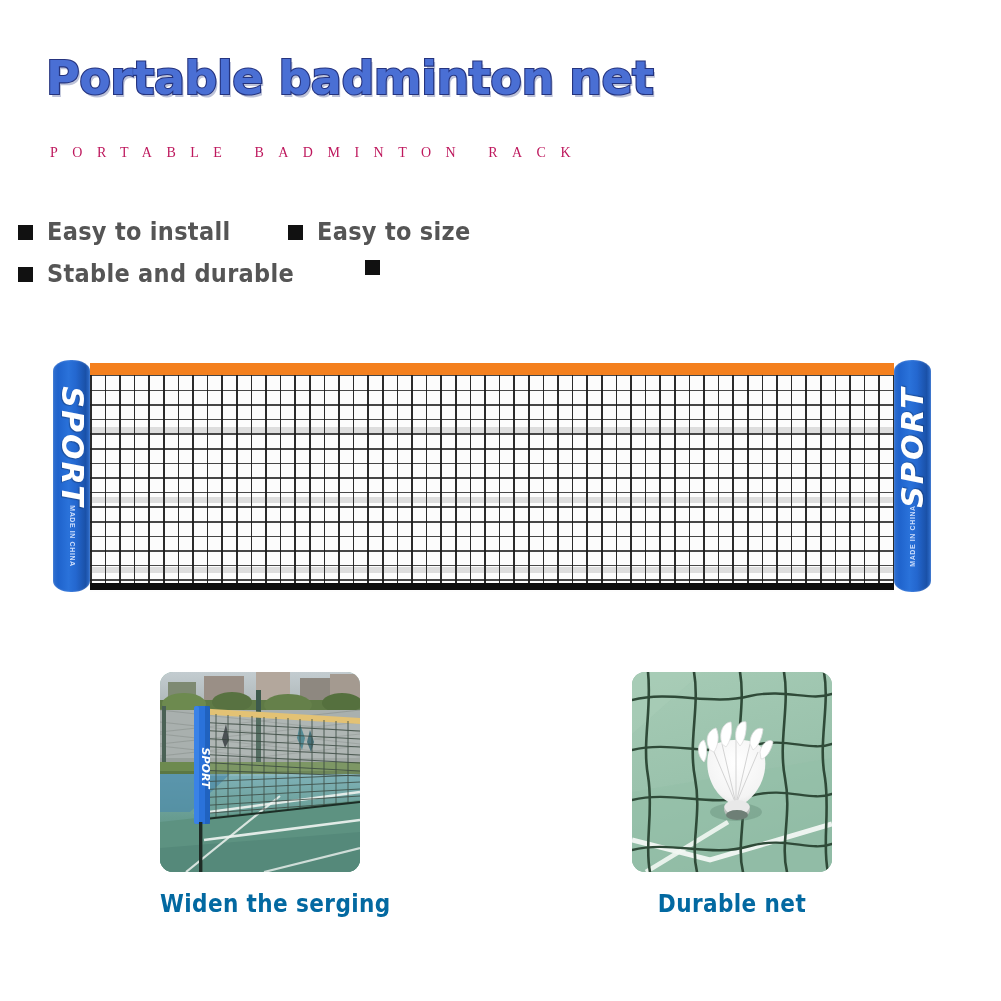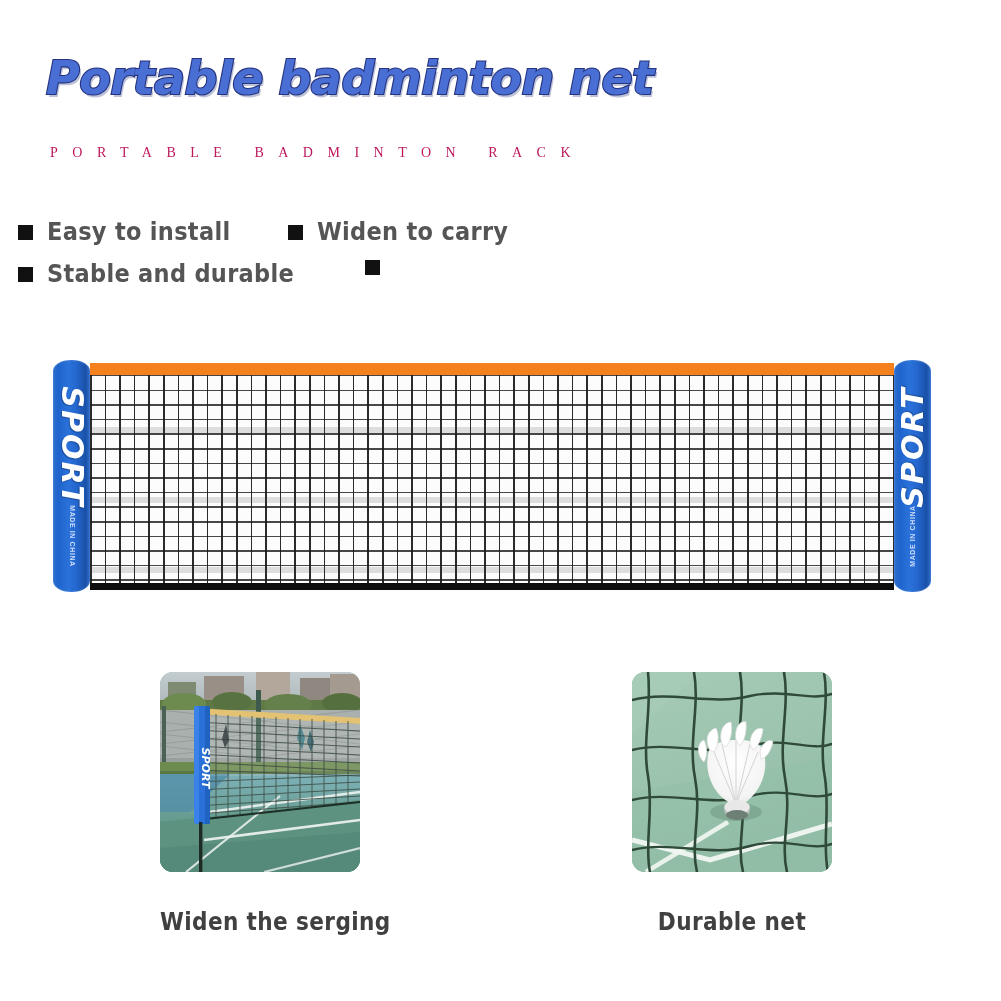--- a/index.html
+++ b/index.html
@@ -25,21 +25,20 @@
     font-family: "DejaVu Sans", sans-serif;
     font-weight: bold;
     font-size: 46px;
     line-height: 52px;
     letter-spacing: -0.5px;
     color: #4a6fd4;
     -webkit-text-stroke: 2.2px #26347f;
     paint-order: stroke fill;
     text-shadow: 2px 3px 0 rgba(38,52,127,0.30);
     white-space: nowrap;
-    font-style: italic;
   }
 
   
   .page-subtitle {
     position: absolute;
     left: 50px;
     top: 144px;
     font-family: "Liberation Serif", serif;
     font-size: 14px;
     line-height: 18px;
@@ -214,27 +213,27 @@
   .card-1 { left: 632px; }
   .photo {
     width: 200px;
     height: 200px;
     border-radius: 13px;
     overflow: hidden;
     position: relative;
     background: #8fb7a3;
   }
   .card-caption {
-    margin-top: 36px;
+    margin-top: 18px;
     text-align: center;
     font-family: "DejaVu Sans Condensed", "DejaVu Sans", sans-serif;
     font-weight: bold;
     font-size: 24px;
     line-height: 28px;
-    color: #404040;
+    color: #0369a1;
     letter-spacing: 0.4px;
     white-space: nowrap;
   }
   .photo svg { display: block; width: 100%; height: 100%; }
 </style>
 </head>
 <body>
 
 <div class="page-title">Portable badminton net</div>
 
@@ -242,21 +241,21 @@
 
 <div class="features">
 
   <div class="feature feature-0">
     <span class="bullet"></span>
     <span class="ftext">Easy to install</span>
   </div>
 
   <div class="feature feature-1">
     <span class="bullet"></span>
-    <span class="ftext">Widen to carry</span>
+    <span class="ftext">Easy to size</span>
   </div>
 
   <div class="feature feature-2">
     <span class="bullet"></span>
     <span class="ftext">Stable and durable</span>
   </div>
 
   <div class="feature feature-3">
     <span class="bullet"></span>
   </div>

